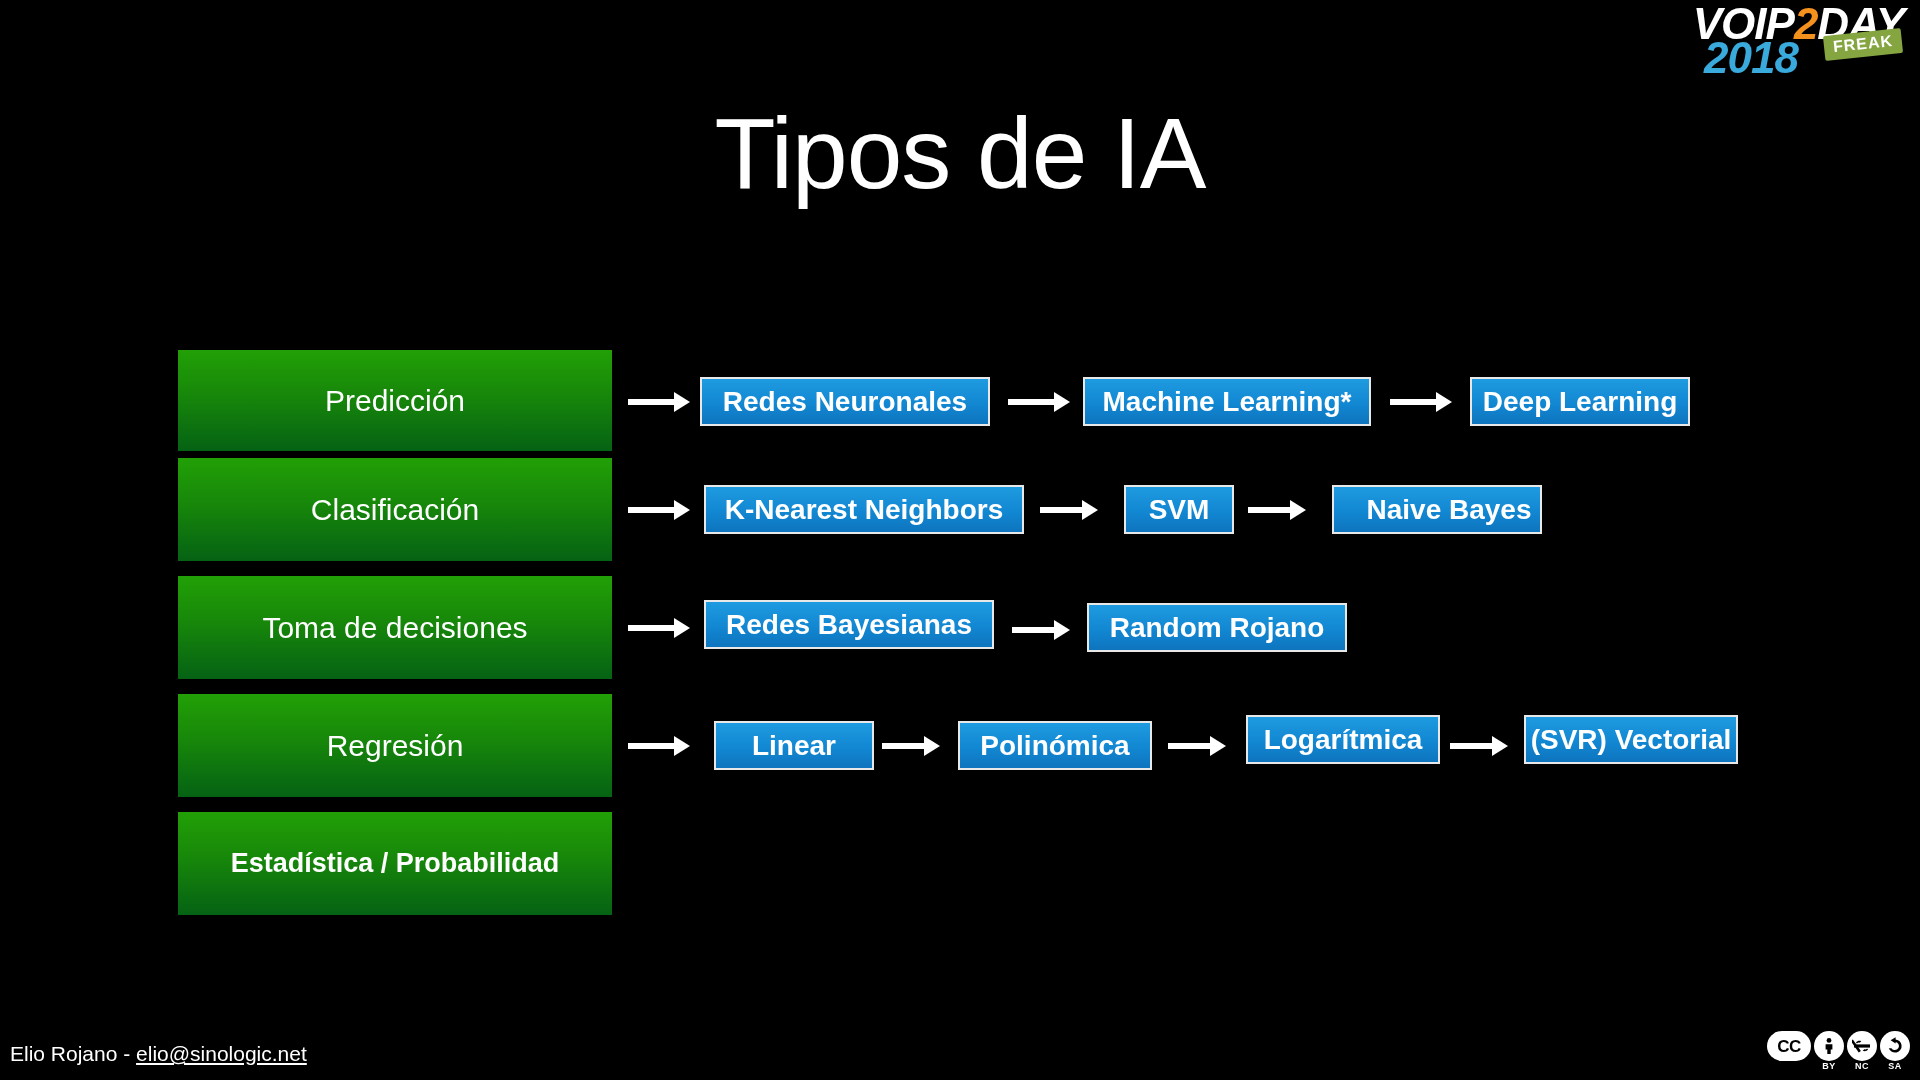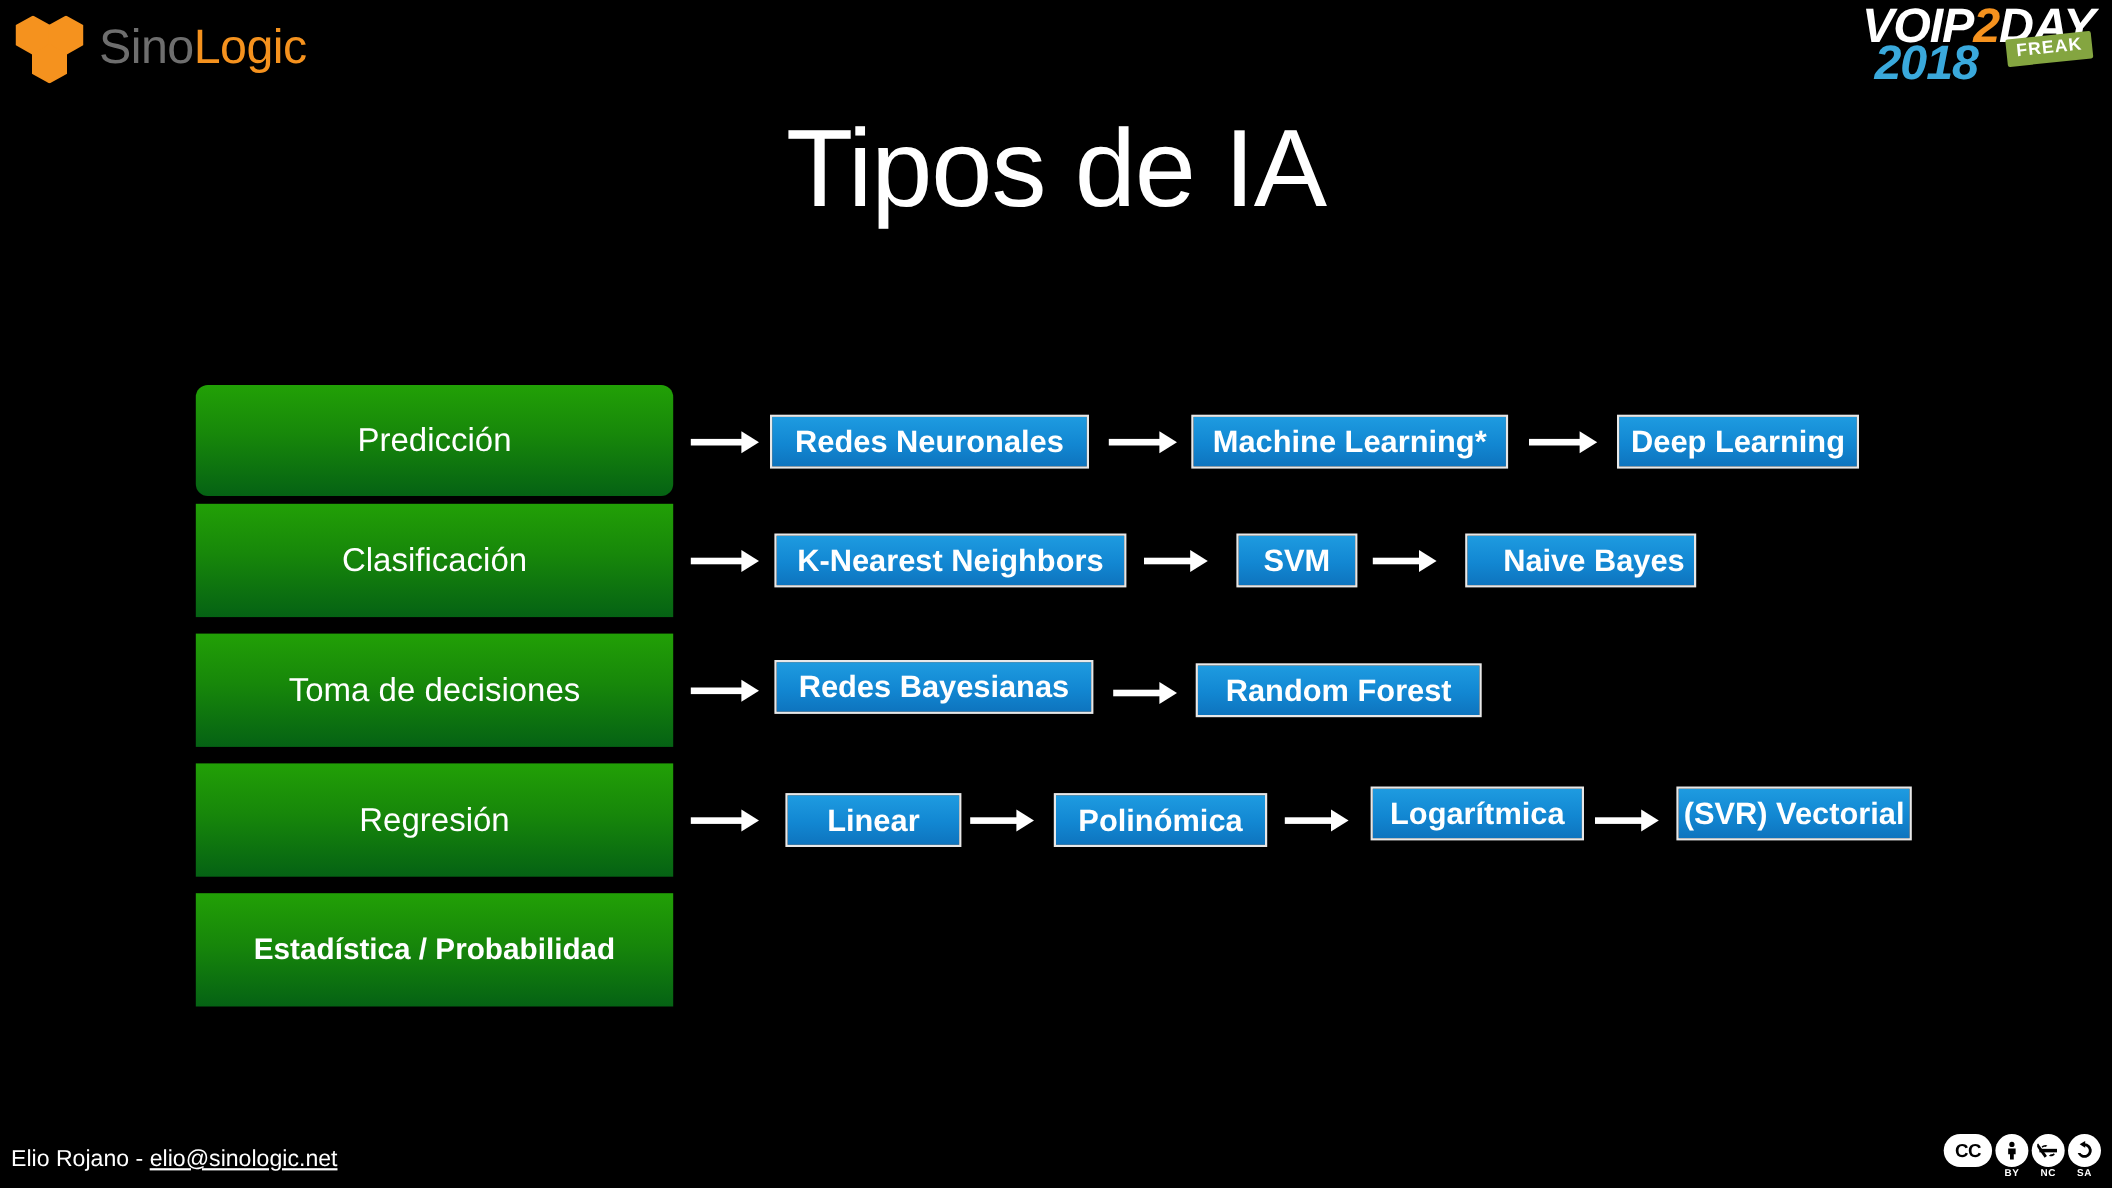--- a/index.html
+++ b/index.html
@@ -252,41 +252,33 @@
     line-height: 1;
     letter-spacing: 0.5px;
     height: 10px;
   }
 </style>
 </head>
 <body>
 
 <div class="slide">
 
-  <div class="sinologic-logo">
-    <div class="hexmark">
-      <div class="hex h1"></div>
-      <div class="hex h2"></div>
-      <div class="hex h3"></div>
-    </div>
-    <div class="sinologic-text"><span class="sino-part">Sino</span><span class="logic-part">Logic</span></div>
-  </div>
 
   <div class="v2d-logo">
     <div class="v2d-line1"><span class="v2d-white">VOIP</span><span class="v2d-orange">2</span><span class="v2d-white">DAY</span></div>
     <div class="v2d-line2">2018</div>
     <div class="v2d-freak">FREAK</div>
   </div>
 
   <div class="slide-title">Tipos de IA</div>
 
   <div class="diagram">
 
     <div class="row" style="top:0px;">
-      <div class="cat-box" style="top:10px; height:101px;border-radius:11px;">
+      <div class="cat-box" style="top:10px; height:101px;">
         <span>Predicción</span>
       </div>
       <div class="arrow" style="left:628px; top:52px; width:62px;">
         <span class="shaft"></span>
         <span class="head"></span>
       </div>
       <div class="leaf-box" style="left:700px; top:37px; width:290px; height:49px;">
         <span>Redes Neuronales</span>
       </div>
       <div class="arrow" style="left:1008px; top:52px; width:62px;">
@@ -341,21 +333,21 @@
         <span class="head"></span>
       </div>
       <div class="leaf-box" style="left:704px; top:24px; width:290px; height:49px;">
         <span>Redes Bayesianas</span>
       </div>
       <div class="arrow" style="left:1012px; top:44px; width:58px;">
         <span class="shaft"></span>
         <span class="head"></span>
       </div>
       <div class="leaf-box" style="left:1087px; top:27px; width:260px; height:49px;">
-        <span>Random Forest</span>
+        <span>Random Rojano</span>
       </div>
     </div>
 
     <div class="row" style="top:354px;">
       <div class="cat-box" style="top:0px; height:103px;">
         <span>Regresión</span>
       </div>
       <div class="arrow" style="left:628px; top:42px; width:62px;">
         <span class="shaft"></span>
         <span class="head"></span>

